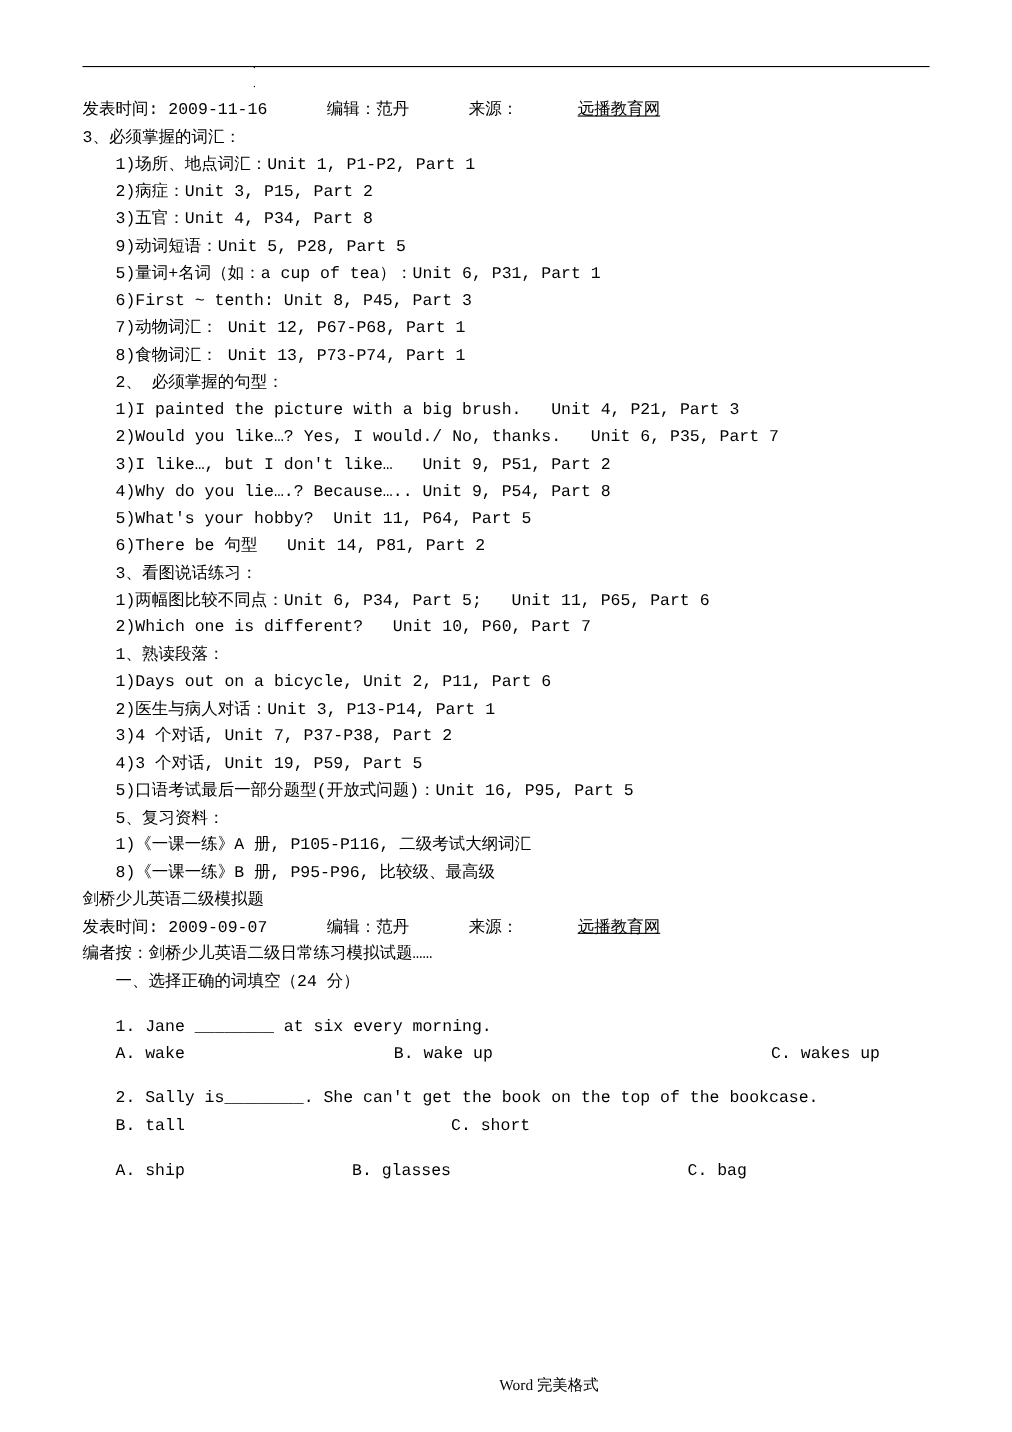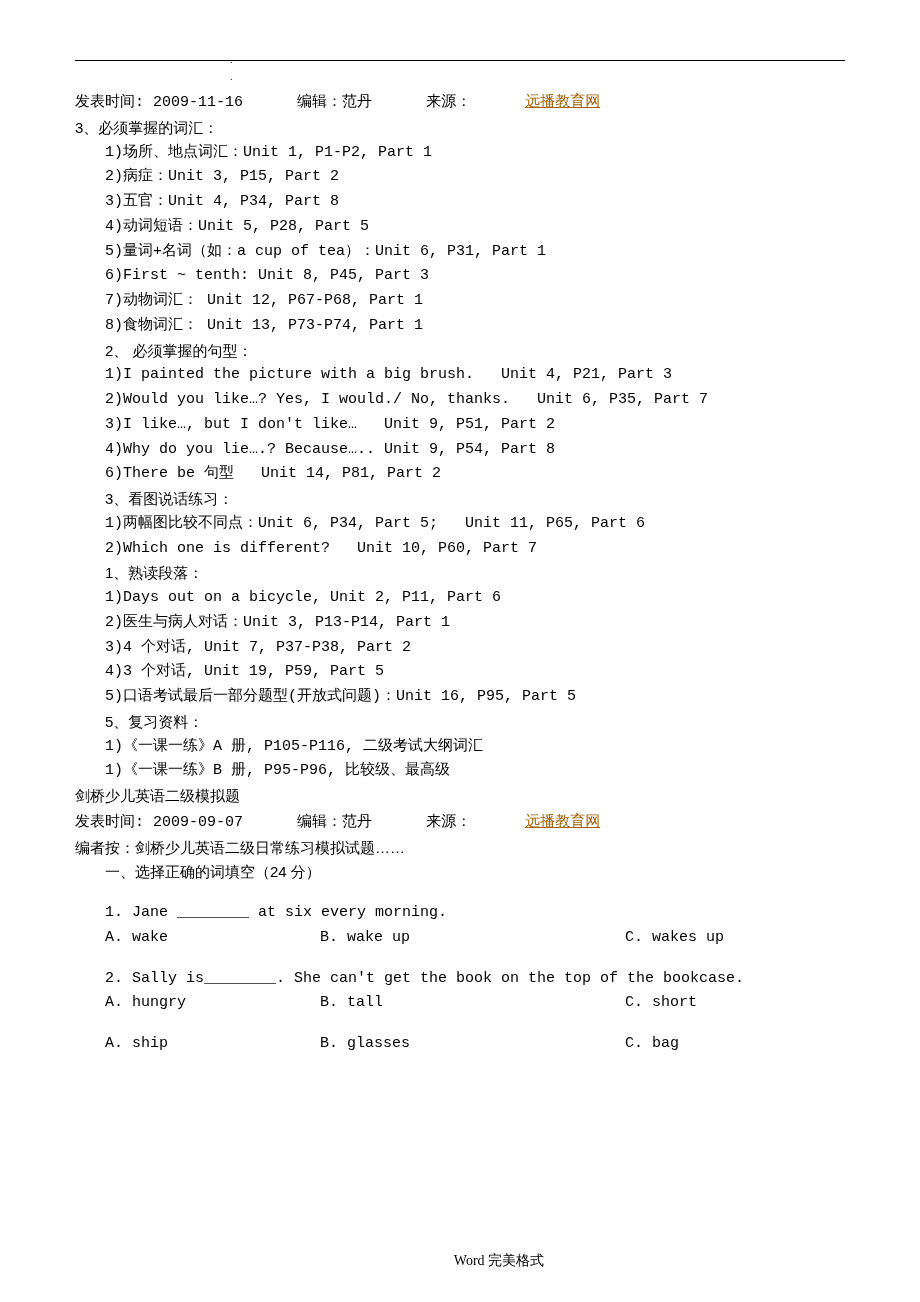--- a/index.html
+++ b/index.html
@@ -30,28 +30,28 @@
     transform: translateX(-50%);
     font-size: 10px;
     letter-spacing: 8px;
     color: #000;
   }
   .dots::before { content: ". ."; letter-spacing: 180px; }
   .mono, .mono * {
     font-family: "Courier New", monospace;
   }
   .cn {
-    font-family: Liberation Sans, sans-serif;
+    font-family: Liberation Mono, monospace;
   }
   .line {
     white-space: pre;
   }
   .indent1 { padding-left: 30px; }
   a.link {
-    color: #a16207;
+    color: #000000;
     text-decoration: underline;
   }
   .question-block { margin-top: 16px; }
   .opt-row {
     display: flex;
     margin-left: 30px;
   }
   .opt-a { width: 215px; }
   .opt-b { width: 305px; }
   .opt-c { flex: 1; }
@@ -81,75 +81,75 @@
     <span class="cn">来源：</span>
     <span>&nbsp;&nbsp;&nbsp;&nbsp;</span>
     <a href="#" class="link cn">远播教育网</a>
   </div>
 
   <div class="cn">3、必须掌握的词汇：</div>
   <div class="indent1">
     <div class="mono line">1)场所、地点词汇：Unit 1, P1-P2, Part 1</div>
     <div class="mono line">2)病症：Unit 3, P15, Part 2</div>
     <div class="mono line">3)五官：Unit 4, P34, Part 8</div>
-    <div class="mono line">4)动词短语：Unit 5, P28, Part 5</div>
+    <div class="mono line">9)动词短语：Unit 5, P28, Part 5</div>
     <div class="mono line">5)量词+名词（如：a cup of tea）：Unit 6, P31, Part 1</div>
     <div class="mono line">6)First ~ tenth: Unit 8, P45, Part 3</div>
     <div class="mono line">7)动物词汇： Unit 12, P67-P68, Part 1</div>
     <div class="mono line">8)食物词汇： Unit 13, P73-P74, Part 1</div>
 
     <div class="cn">2、 必须掌握的句型：</div>
     <div class="mono line">1)I painted the picture with a big brush.   Unit 4, P21, Part 3</div>
     <div class="mono line">2)Would you like…? Yes, I would./ No, thanks.   Unit 6, P35, Part 7</div>
     <div class="mono line">3)I like…, but I don't like…   Unit 9, P51, Part 2</div>
     <div class="mono line">4)Why do you lie….? Because….. Unit 9, P54, Part 8</div>
+    <div class="mono line">5)What's your hobby?  Unit 11, P64, Part 5</div>
     <div class="mono line">6)There be 句型   Unit 14, P81, Part 2</div>
 
     <div class="cn">3、看图说话练习：</div>
     <div class="mono line">1)两幅图比较不同点：Unit 6, P34, Part 5;   Unit 11, P65, Part 6</div>
     <div class="mono line">2)Which one is different?   Unit 10, P60, Part 7</div>
 
     <div class="cn">1、熟读段落：</div>
     <div class="mono line">1)Days out on a bicycle, Unit 2, P11, Part 6</div>
     <div class="mono line">2)医生与病人对话：Unit 3, P13-P14, Part 1</div>
     <div class="mono line">3)4 个对话, Unit 7, P37-P38, Part 2</div>
     <div class="mono line">4)3 个对话, Unit 19, P59, Part 5</div>
     <div class="mono line">5)口语考试最后一部分题型(开放式问题)：Unit 16, P95, Part 5</div>
 
     <div class="cn">5、复习资料：</div>
     <div class="mono line">1)《一课一练》A 册, P105-P116, 二级考试大纲词汇</div>
-    <div class="mono line">1)《一课一练》B 册, P95-P96, 比较级、最高级</div>
+    <div class="mono line">8)《一课一练》B 册, P95-P96, 比较级、最高级</div>
   </div>
 
   <div class="cn">剑桥少儿英语二级模拟题</div>
   <div class="mono">
     <span>发表时间: 2009-09-07</span>
     <span>&nbsp;&nbsp;&nbsp;&nbsp;</span>
     <span class="cn">编辑：</span><span class="cn">范丹</span>
     <span>&nbsp;&nbsp;&nbsp;&nbsp;</span>
     <span class="cn">来源：</span>
     <span>&nbsp;&nbsp;&nbsp;&nbsp;</span>
     <a href="#" class="link cn">远播教育网</a>
   </div>
   <div class="cn">编者按：剑桥少儿英语二级日常练习模拟试题……</div>
   <div class="indent1 cn">一、选择正确的词填空（24 分）</div>
 
   <div class="question-block indent1 mono">
     <div>1. Jane ________ at six every morning.</div>
-    <div class="opt-row" style="margin-left:0;">
+    <div class="opt-row" style="margin-left:0;gap:38px;">
       <div class="opt-a">A. wake</div>
       <div class="opt-b">B. wake up</div>
       <div class="opt-c">C. wakes up</div>
     </div>
   </div>
 
   <div class="question-block indent1 mono">
     <div>2. Sally is________. She can't get the book on the top of the bookcase.</div>
     <div class="opt-row" style="margin-left:0;">
-      <div class="opt-a">A. hungry</div>
       <div class="opt-b">B. tall</div>
       <div class="opt-c">C. short</div>
     </div>
   </div>
 
   <div class="question-block indent1 mono">
     <div class="opt-row" style="margin-left:0;">
       <div class="opt-a">A. ship</div>
       <div class="opt-b">B. glasses</div>
       <div class="opt-c">C. bag</div>

